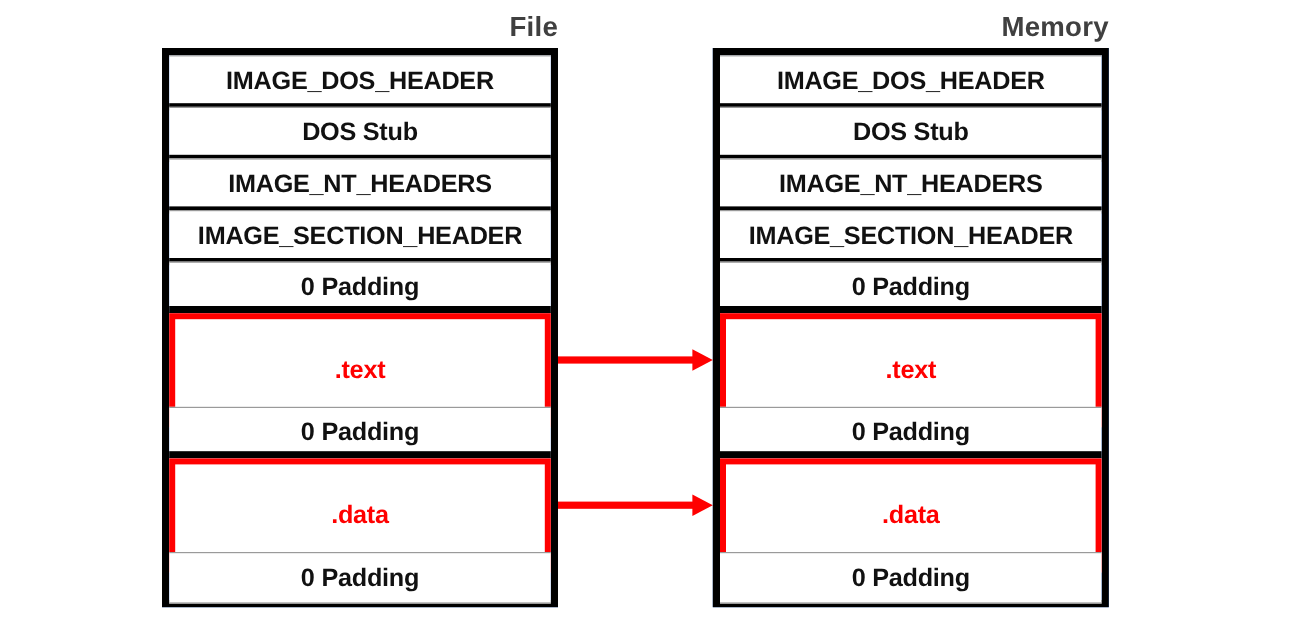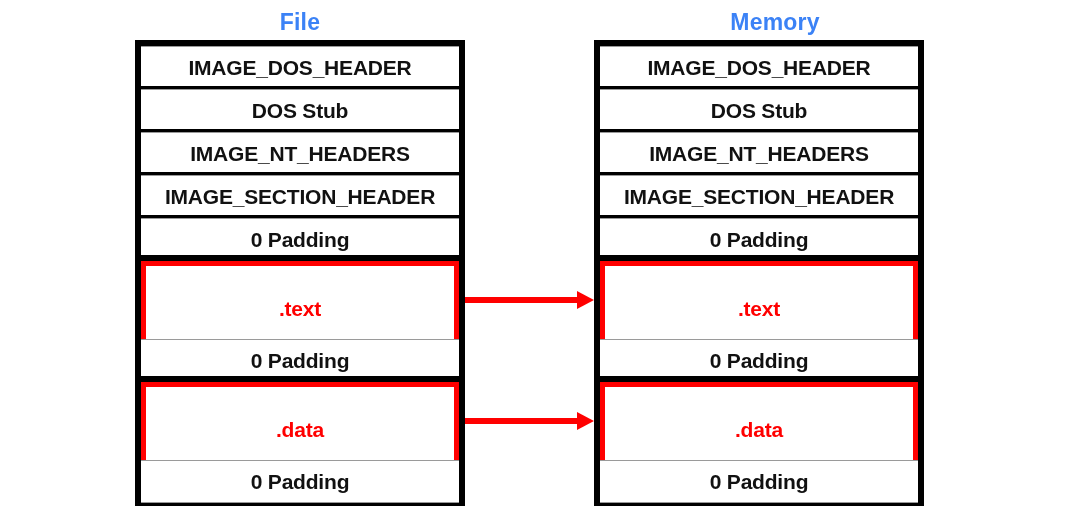--- a/index.html
+++ b/index.html
@@ -23,29 +23,29 @@
     width: 1083px;
     height: 531px;
   }
 
   
   .col-title {
     position: absolute;
     top: 8px;
     height: 28px;
     line-height: 28px;
-    text-align: center;
+    text-align: right;
     font-size: 23px;
     font-weight: bold;
-    color: #3b82f6;
+    color: #404040;
     letter-spacing: 0.2px;
     white-space: nowrap;
   }
   #title-file   { left: 135px; width: 330px; }
-  #title-memory { left: 610px; width: 330px; }
+  #title-memory { left: 594px; width: 330px; }
 
   
   .column {
     position: absolute;
     top: 40px;
     width: 330px;
     height: 466px;
     box-sizing: border-box;
     border: 6px solid #000000;
     background: #3b82f6;

